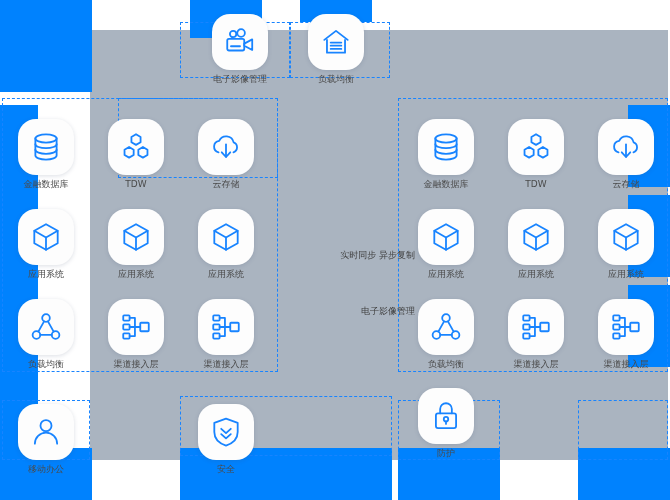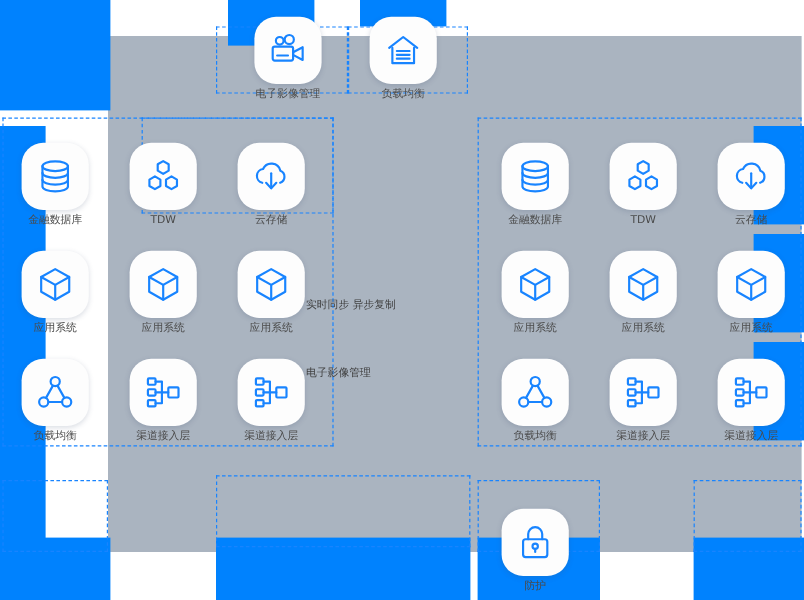--- a/index.html
+++ b/index.html
@@ -20,21 +20,21 @@
   
   .node{position:absolute;width:64px;text-align:center;}
   .tile{width:56px;height:56px;margin:0 auto;background:#fdfdfd;
         border-radius:18px;box-shadow:0 1px 4px rgba(60,80,110,.18);
         display:flex;align-items:center;justify-content:center;}
   .tile svg{display:block;}
   .nlabel{margin-top:4px;font-size:9px;color:#4a4a4a;line-height:11px;
           white-space:nowrap;}
 
   
-  .ctext{position:absolute;width:160px;text-align:left;font-size:9px;
+  .ctext{position:absolute;width:160px;text-align:right;font-size:9px;
          color:#3f3f3f;line-height:12px;white-space:nowrap;}
 </style>
 </head>
 <body>
 
 <div id="stage">
     <div class="grey-panel" style="left: 90px; top: 30px; width: 578px; height: 430px; background: rgb(170, 180, 192);"></div>
     <div class="blue" style="left: 0px; top: 0px; width: 92px; height: 92px; background: rgb(0, 130, 254);"></div>
     <div class="blue" style="left: 190px; top: 0px; width: 72px; height: 38px; background: rgb(0, 130, 254);"></div>
     <div class="blue" style="left: 300px; top: 0px; width: 72px; height: 22px; background: rgb(0, 130, 254);"></div>
@@ -318,21 +318,44 @@
             <rect x="4" y="22" width="6" height="5" rx="0.8"></rect>
             <rect x="20" y="12" width="8" height="8" rx="0.8"></rect>
             <path d="M10 7.5 L15 7.5 L15 16 L20 16"></path>
             <path d="M10 16 L15 16"></path>
             <path d="M10 24.5 L15 24.5 L15 16"></path>
           </svg>
         </span>
       </div>
       <div class="nlabel">渠道接入层</div>
     </div>
-    <div class="node" style="left: 414px; top: 424px;">
+    <div class="node" style="left: 14px; top: 404px;">
+      <div class="tile">
+        <span>
+          <svg width="34" height="34" viewBox="0 0 32 32" fill="none" stroke="#1884ff" stroke-width="1.7" stroke-linecap="round" stroke-linejoin="round">
+            <circle cx="16" cy="10" r="5.2"></circle>
+            <path d="M5.5 27 A10.5 10.5 0 0 1 26.5 27"></path>
+          </svg>
+        </span>
+      </div>
+      <div class="nlabel">移动办公</div>
+    </div>
+    <div class="node" style="left: 194px; top: 404px;">
+      <div class="tile">
+        <span>
+          <svg width="34" height="34" viewBox="0 0 32 32" fill="none" stroke="#1884ff" stroke-width="1.7" stroke-linecap="round" stroke-linejoin="round">
+            <path d="M16 3.5 L27 7.5 L27 16 C27 22.5 22 26.8 16 28.8 C10 26.8 5 22.5 5 16 L5 7.5 Z"></path>
+            <path d="M11.5 13 L16 17 L20.5 13"></path>
+            <path d="M11.5 18 L16 22 L20.5 18"></path>
+          </svg>
+        </span>
+      </div>
+      <div class="nlabel">安全</div>
+    </div>
+    <div class="node" style="left: 414px; top: 388px;">
       <div class="tile">
         <span>
           <svg width="34" height="34" viewBox="0 0 32 32" fill="none" stroke="#1884ff" stroke-width="1.7" stroke-linecap="round" stroke-linejoin="round">
             <rect x="6.5" y="13.5" width="19" height="14" rx="2"></rect>
             <path d="M10.5 13.5 L10.5 9.5 A5.5 5.5 0 0 1 21.5 9.5 L21.5 13.5"></path>
             <circle cx="16" cy="19" r="2.1"></circle>
             <line x1="16" y1="21.1" x2="16" y2="23.5"></line>
           </svg>
         </span>
       </div>

